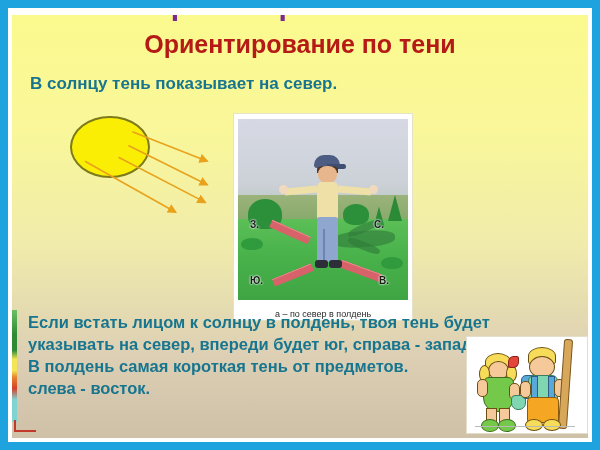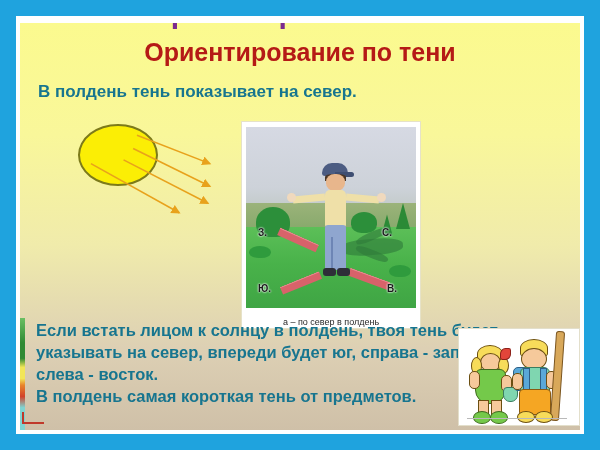--- a/index.html
+++ b/index.html
@@ -5,21 +5,21 @@
   html,body{margin:0;padding:0;}
   body{
     width:600px;height:450px;overflow:hidden;
     font-family:"Liberation Sans", sans-serif;
     background:#1fa3de;
   }
   .slide{
     position:relative;width:600px;height:450px;
     background:#1fa3de;
     box-sizing:border-box;
-    padding:16px;
+    padding:8px;
   }
   .white-mat{
     position:relative;width:100%;height:100%;
     background:#ffffff;
     box-sizing:border-box;
     padding:4px;
   }
   .canvas{
     position:relative;width:100%;height:100%;
     background:linear-gradient(to bottom,#fbfa8e 0%,#f9f79a 28%,#f0ebab 55%,#ddd0b4 80%,#cfc0a8 100%);
@@ -178,21 +178,21 @@
 
 <div class="slide">
   <div class="white-mat">
     <div class="canvas">
 
       <div class="ghost-title">Ориентирование по</div>
       <div class="ghost-band"></div>
 
       <div class="title">Ориентирование по тени</div>
 
-      <div class="subtitle">В полдень тень показывает на север.</div>
+      <div class="subtitle">В солнцу тень показывает на север.</div>
 
       <div class="sun"></div>
 
       <svg class="rays" viewBox="0 0 584 434" preserveAspectRatio="none">
         <defs>
           <marker id="ah" markerWidth="7" markerHeight="7" refX="5" refY="3" orient="auto">
             <path d="M0,0 L6,3 L0,6 z" fill="#e8a21c"></path>
           </marker>
         </defs>
         <line x1="122" y1="122" x2="198" y2="152" stroke="#e8a21c" stroke-width="1.6" marker-end="url(#ah)"></line>
@@ -242,22 +242,22 @@
           <div class="dir" style="left:80%;top:55%;">С.</div>
           <div class="dir" style="left:7%;top:86%;">Ю.</div>
           <div class="dir" style="left:83%;top:86%;">В.</div>
         </div>
         <div class="caption">а – по север в полдень</div>
       </div>
 
       <div class="para">
         <div>Если встать лицом к солнцу в полдень, твоя тень будет</div>
         <div>указывать на север, впереди  будет юг, справа - запад, а</div>
+        <div>В полдень  самая короткая тень от предметов.</div>
         <div>слева - восток.</div>
-        <div>В полдень  самая короткая тень от предметов.</div>
       </div>
 
       <div class="colorstrip"></div>
       <div class="redmark"></div>
       <div class="redmark2"></div>
 
       <div class="kids">
 
         <div class="kid" style="left:10px;top:16px;width:46px;height:78px;">
           <div class="k-hair" style="left:8px;top:0;width:24px;height:16px;border-radius:50% 50% 30% 30%;"></div>

